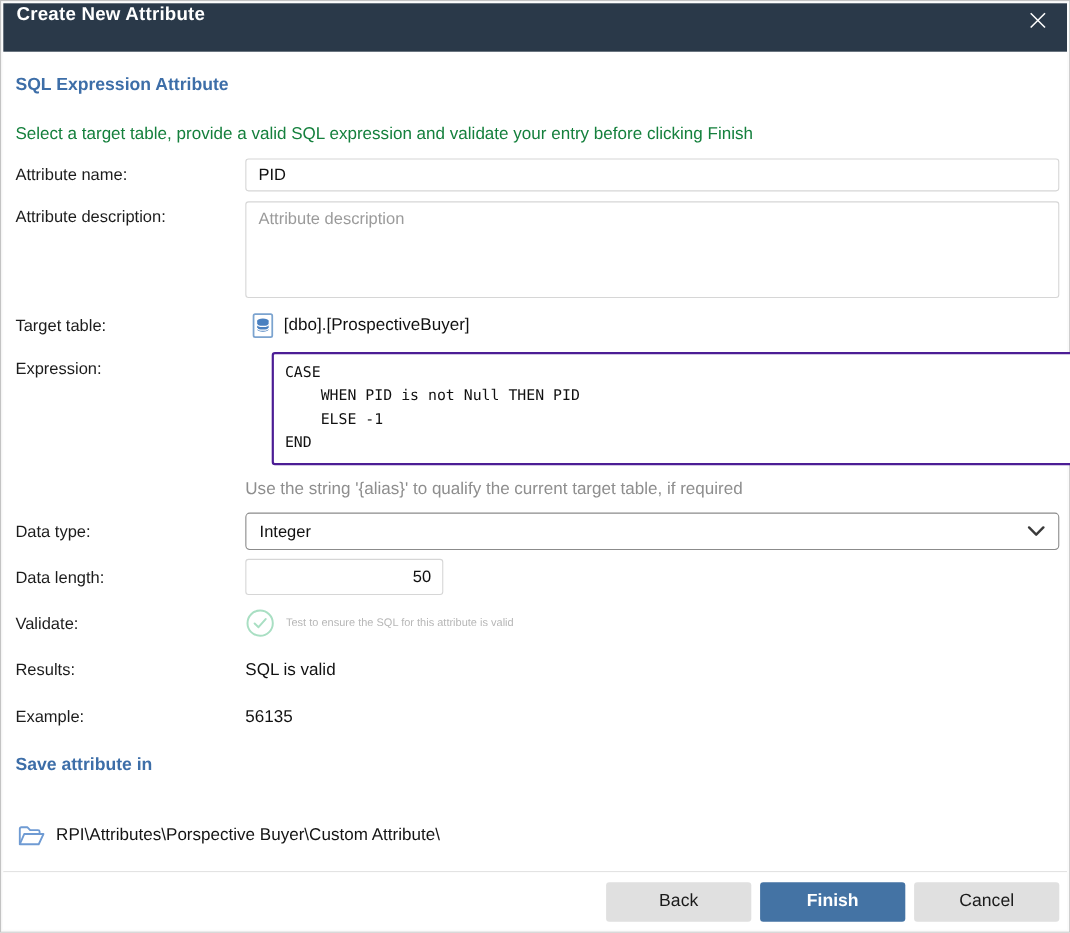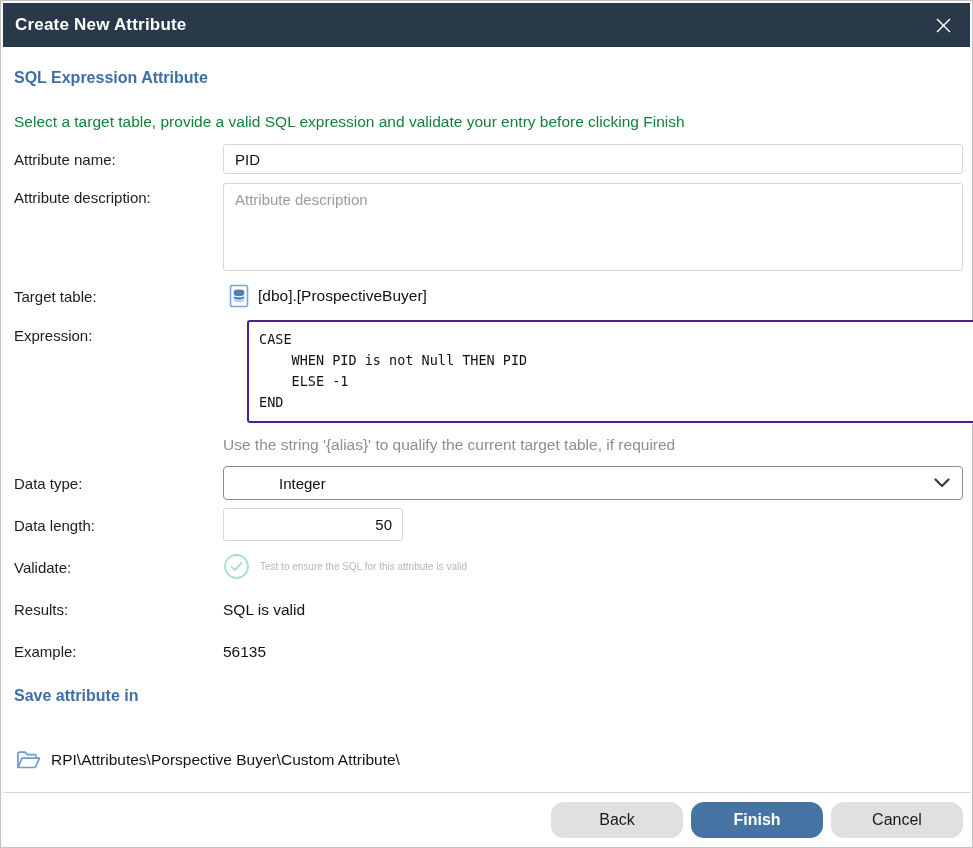--- a/index.html
+++ b/index.html
@@ -11,21 +11,21 @@
     width: 973px; height: 848px;
     background: #ffffff;
     border: 1px solid #c3c3c3;
     box-shadow: inset 0 0 0 2px #fbfbfb;
   }
 
   
   .titlebar {
     position: absolute; top: 2px; left: 2px; right: 2px; height: 44px;
     background: #2a3949;
-    display: flex; align-items: center;
+    display: flex; align-items: flex-start;
     padding: 0 12px;
   }
   .titlebar .title {
     color: #ffffff; font-size: 17px; font-weight: bold;
     letter-spacing: 0.2px;
   }
   .close-btn {
     margin-left: auto;
     width: 30px; height: 30px;
     display: flex; align-items: center; justify-content: center;
@@ -92,21 +92,21 @@
 
   .combobox {
     position: absolute; left: 222px; top: 465px;
     width: 740px; height: 34px;
     border: 1px solid #8b8b8b;
     border-radius: 4px;
     display: flex; align-items: center;
     padding: 0 12px;
     cursor: pointer;
   }
-  .combobox .combobox-value { flex: 1; font-size: 15px; color: #111; margin-left: 43px; }
+  .combobox .combobox-value { flex: 1; font-size: 15px; color: #111; }
 
   .data-length-input {
     position: absolute; left: 222px; top: 507px;
     width: 180px; height: 33px;
     border: 1px solid #e2ecf4;
     color: #9a9a9a;
     text-align: right;
     padding: 0 10px;
     background: #fefeff;
   }
@@ -137,21 +137,21 @@
     position: absolute; left: 2px; right: 2px; top: 791px;
     height: 1px; background: #dcdcdc;
   }
   .footer {
     position: absolute; left: 2px; right: 2px; top: 792px; bottom: 2px;
     background: #ffffff;
   }
   .btn {
     position: absolute; top: 9px;
     width: 132px; height: 36px;
-    border: none; border-radius: 13px;
+    border: none; border-radius: 3px;
     font-family: "Liberation Sans", sans-serif;
     font-size: 16px; color: #1a1a1a;
     background: #e0e0e0;
     cursor: pointer;
   }
   .btn-back   { left: 548px; }
   .btn-finish { left: 688px; background: #4473a4; color: #ffffff; font-weight: bold; }
   .btn-cancel { left: 828px; }
 
   .label-attr-name    { top: 150px; }

